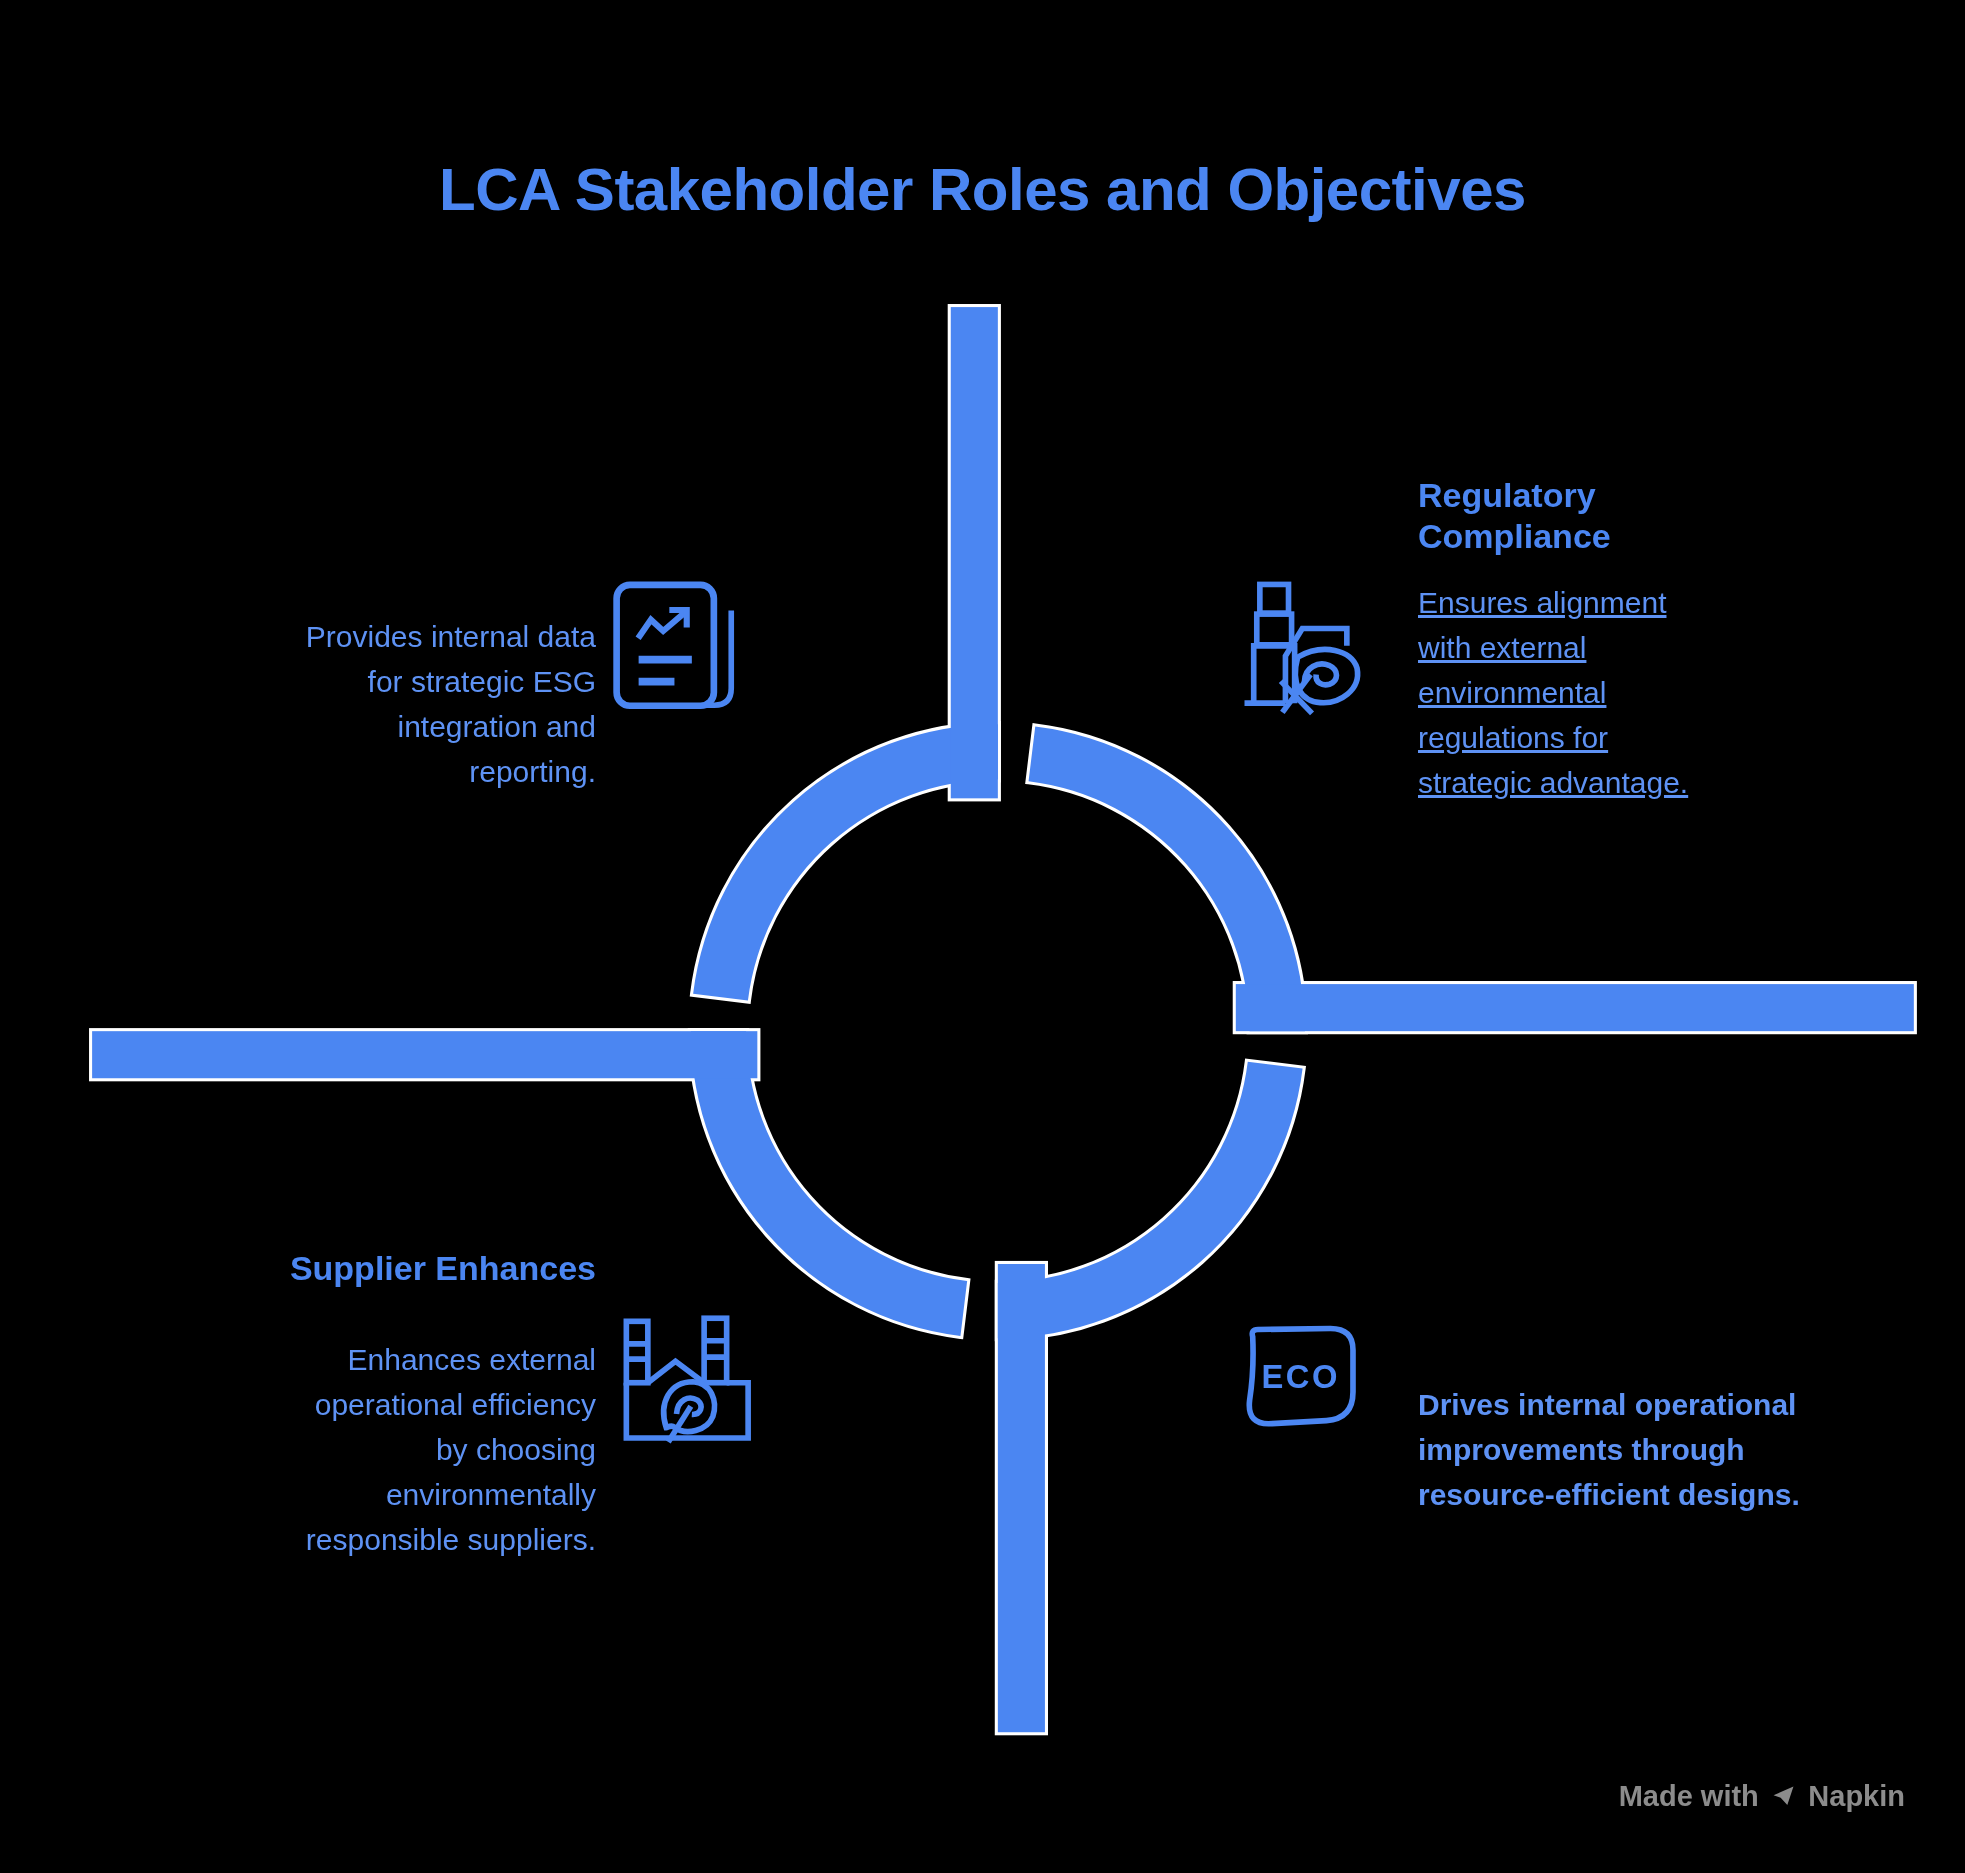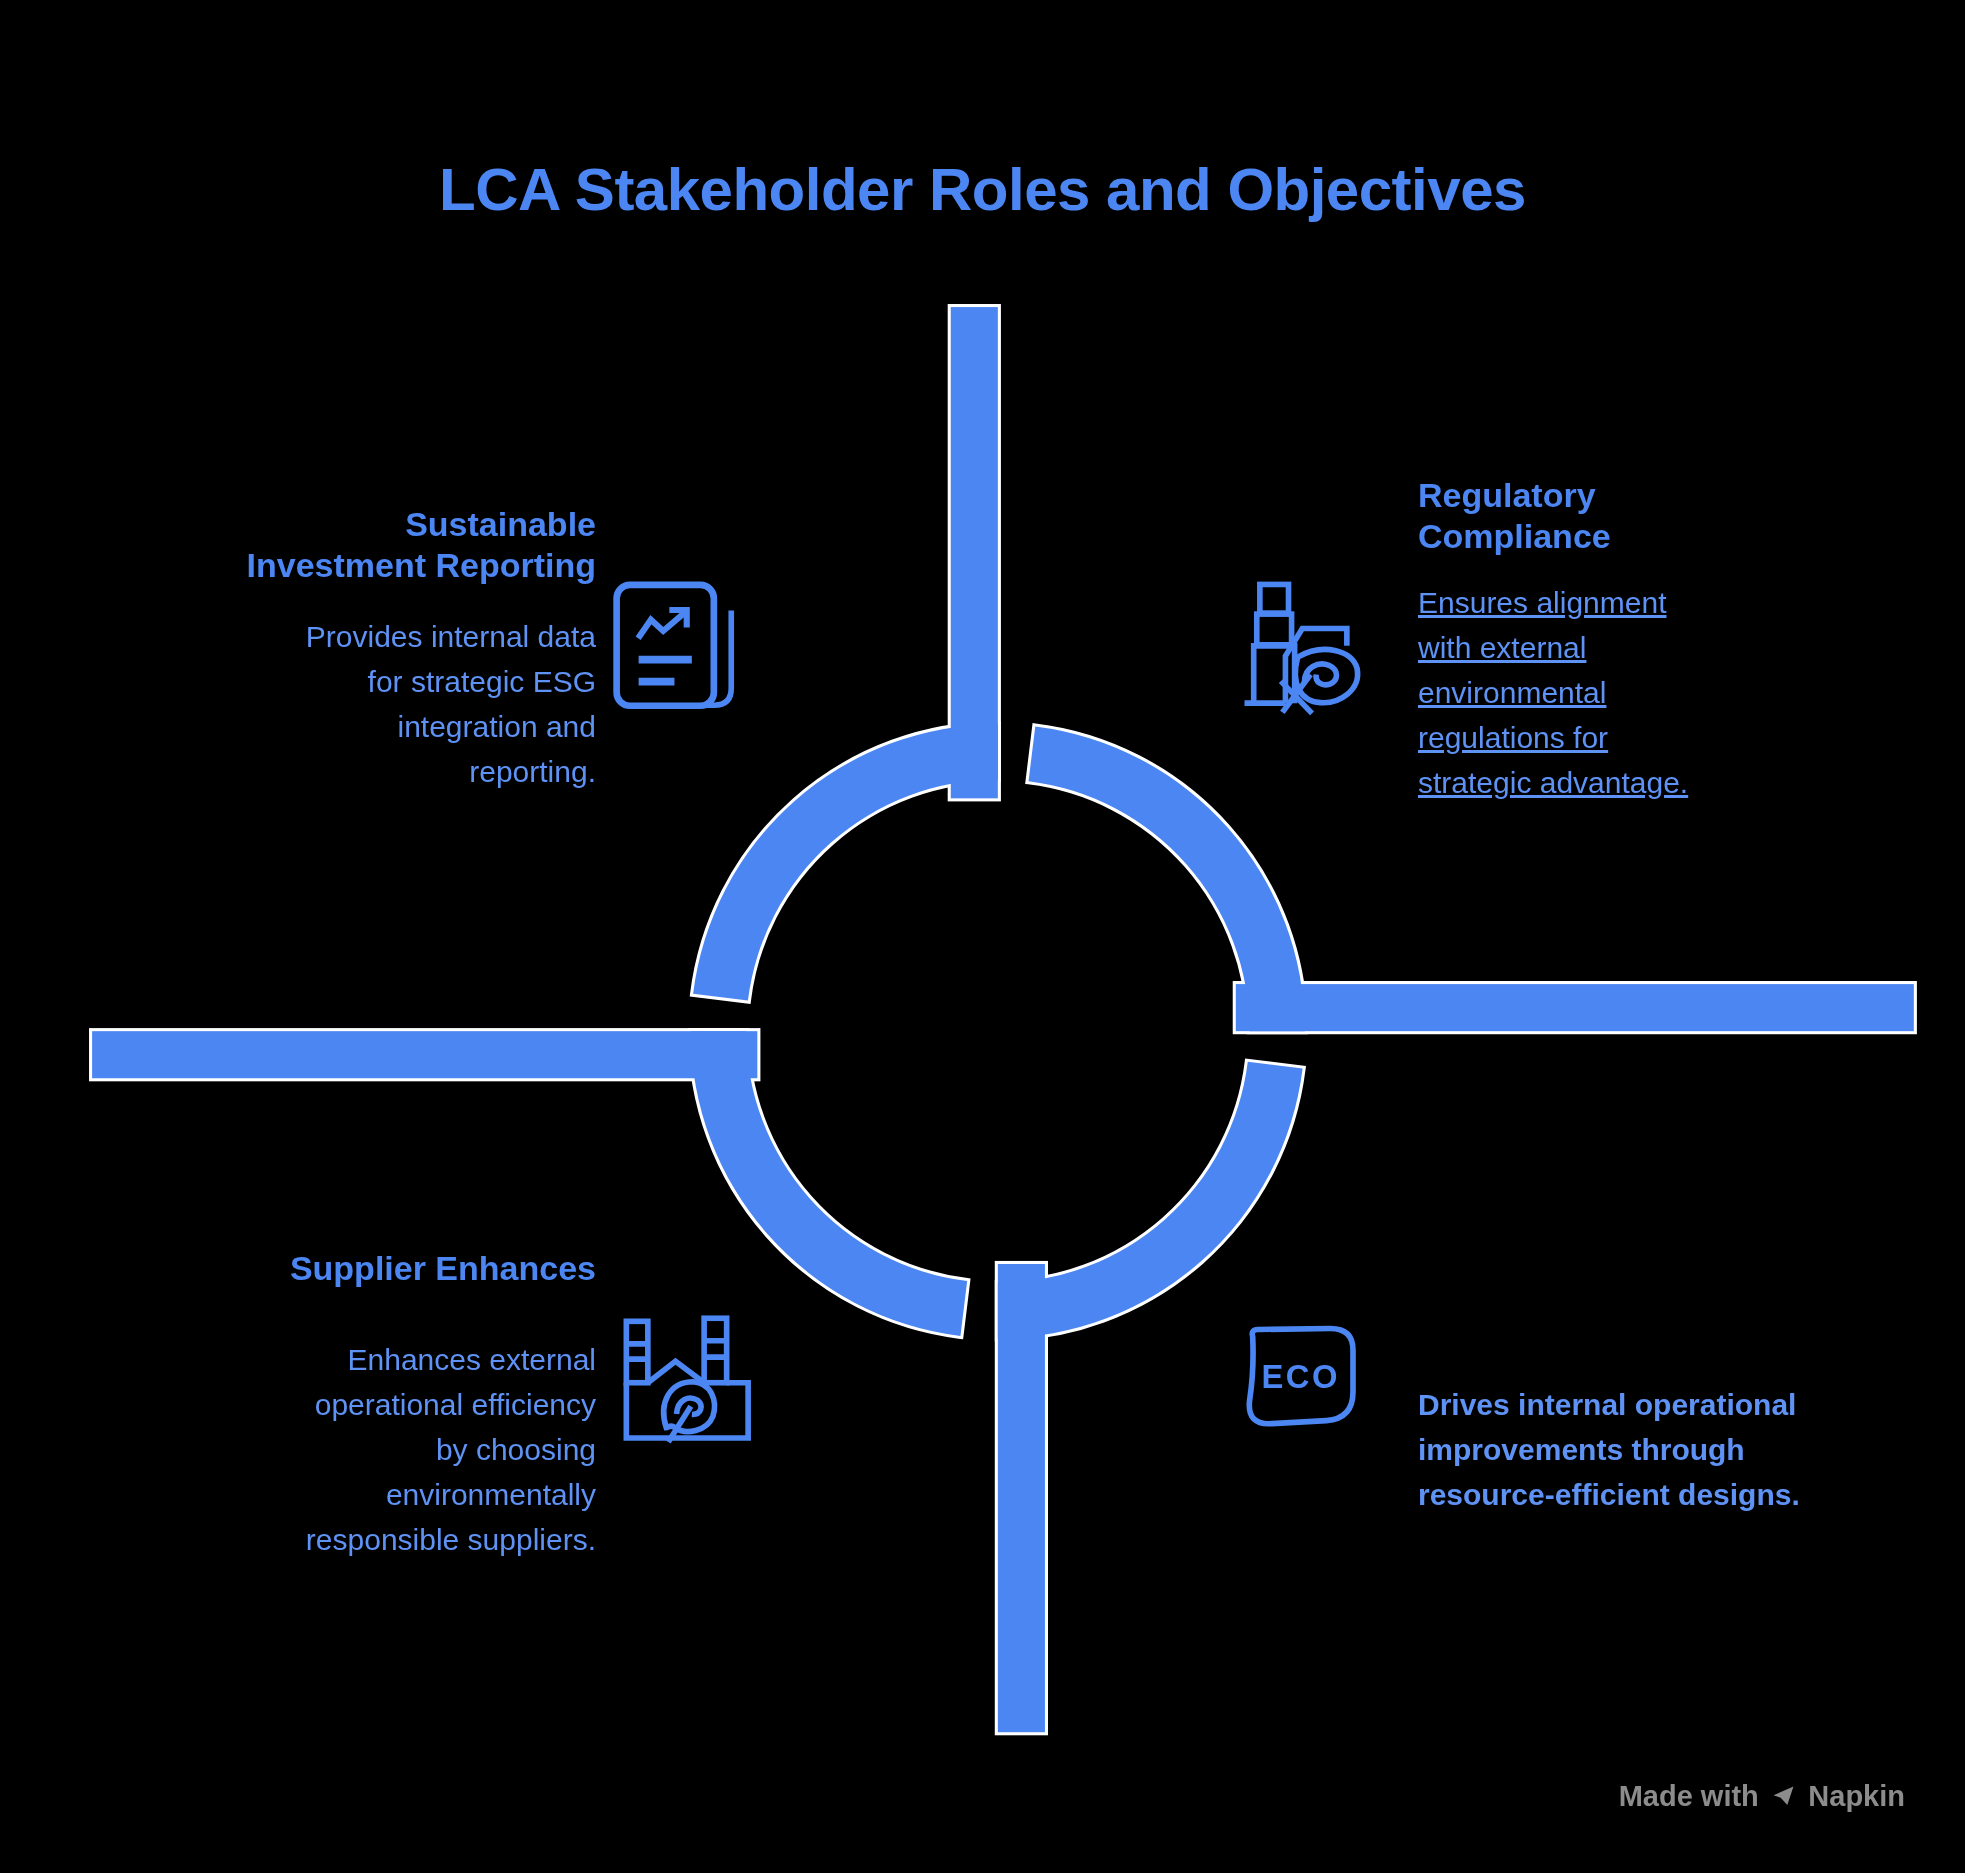--- a/index.html
+++ b/index.html
@@ -127,22 +127,20 @@
       <path class="icon-stroke-thin" d="M1322 2763 C1324 2735 1346 2726 1363 2736 C1376 2747 1370 2765 1352 2764"></path>
       <path class="icon-stroke-thin" d="M1306 2818 L1350 2748"></path>
     </g>
 
     <g>
       <path class="icon-stroke-thin" d="M2448 2612 Q2444 2598 2458 2598 L2600 2596 Q2644 2596 2644 2638 L2644 2720 Q2644 2772 2592 2776 L2486 2782 Q2436 2786 2442 2736 Q2451 2678 2448 2612 Z"></path>
       <text class="eco-text" x="2542" y="2712" text-anchor="middle">ECO</text>
     </g>
   </svg>
 
-  <div class="tblock heading al-right tl-head">Sustainable
-Investment Reporting</div>
   <div class="tblock heading al-left tr-head">Regulatory
 Compliance</div>
 
   <div class="tblock bodytext al-right tl-body">Provides internal data
 for strategic ESG
 integration and
 reporting.</div>
   <div class="tblock bodytext al-left tr-body">Ensures alignment
 with external
 environmental

